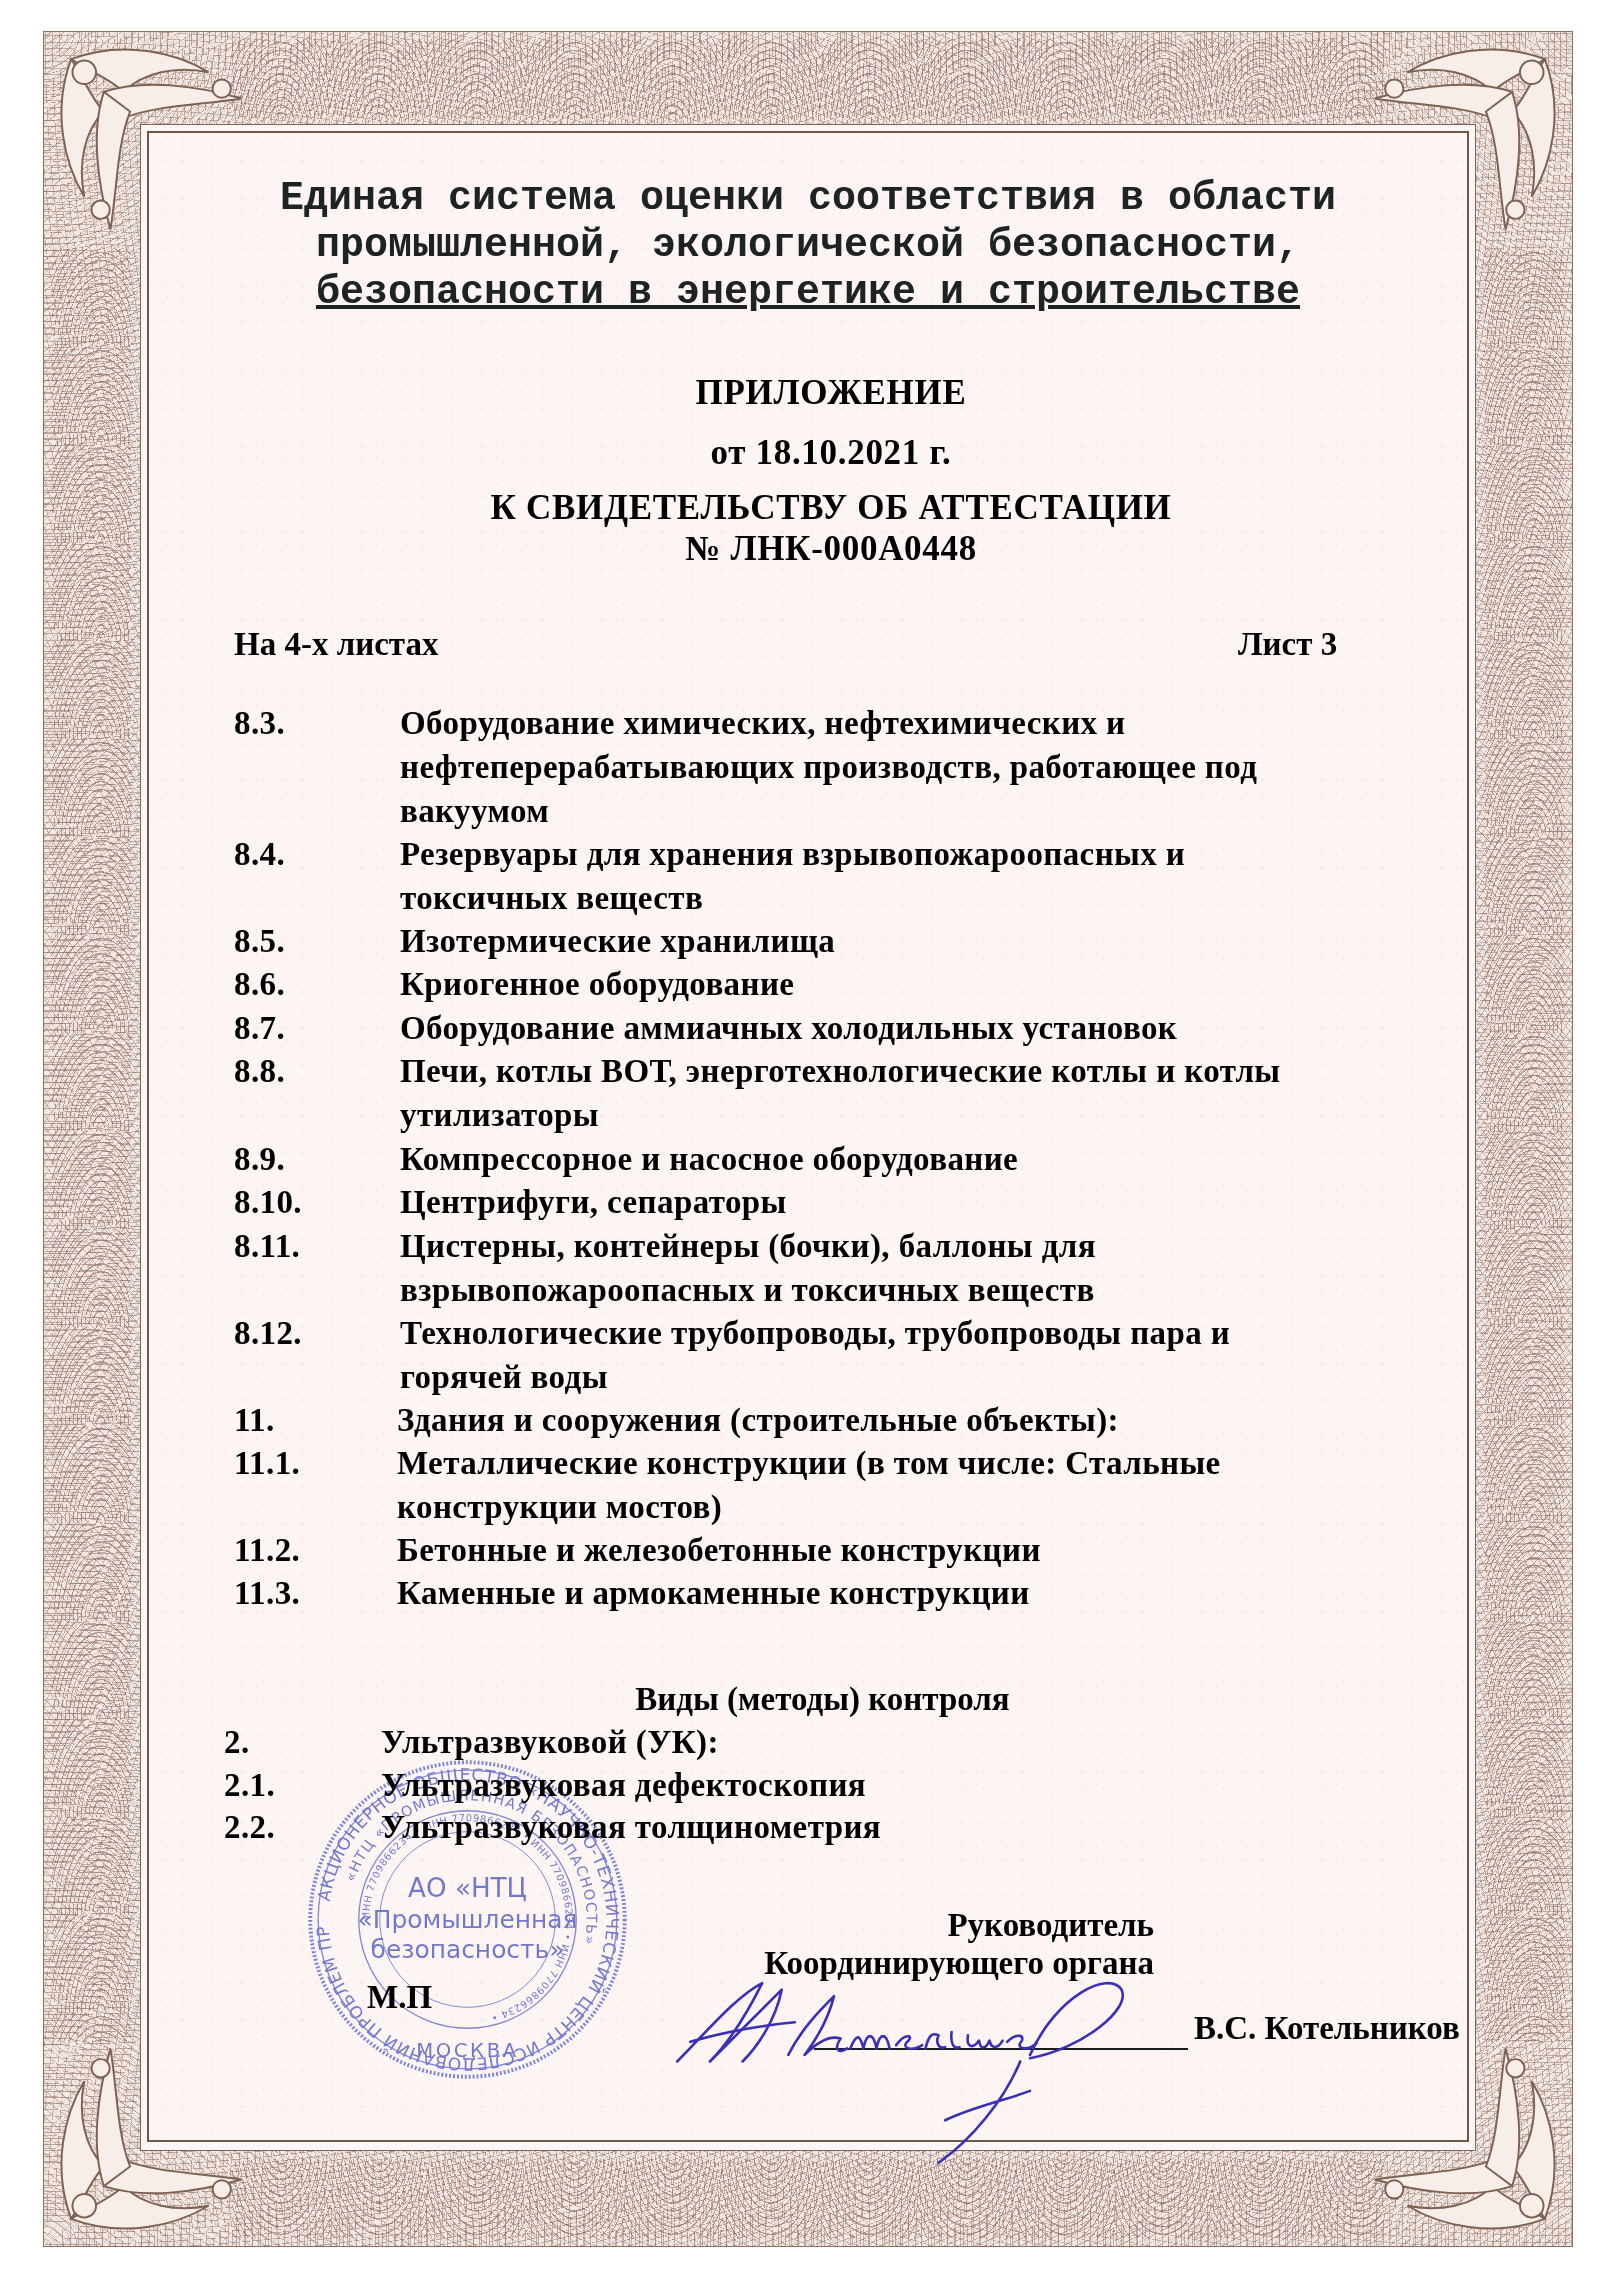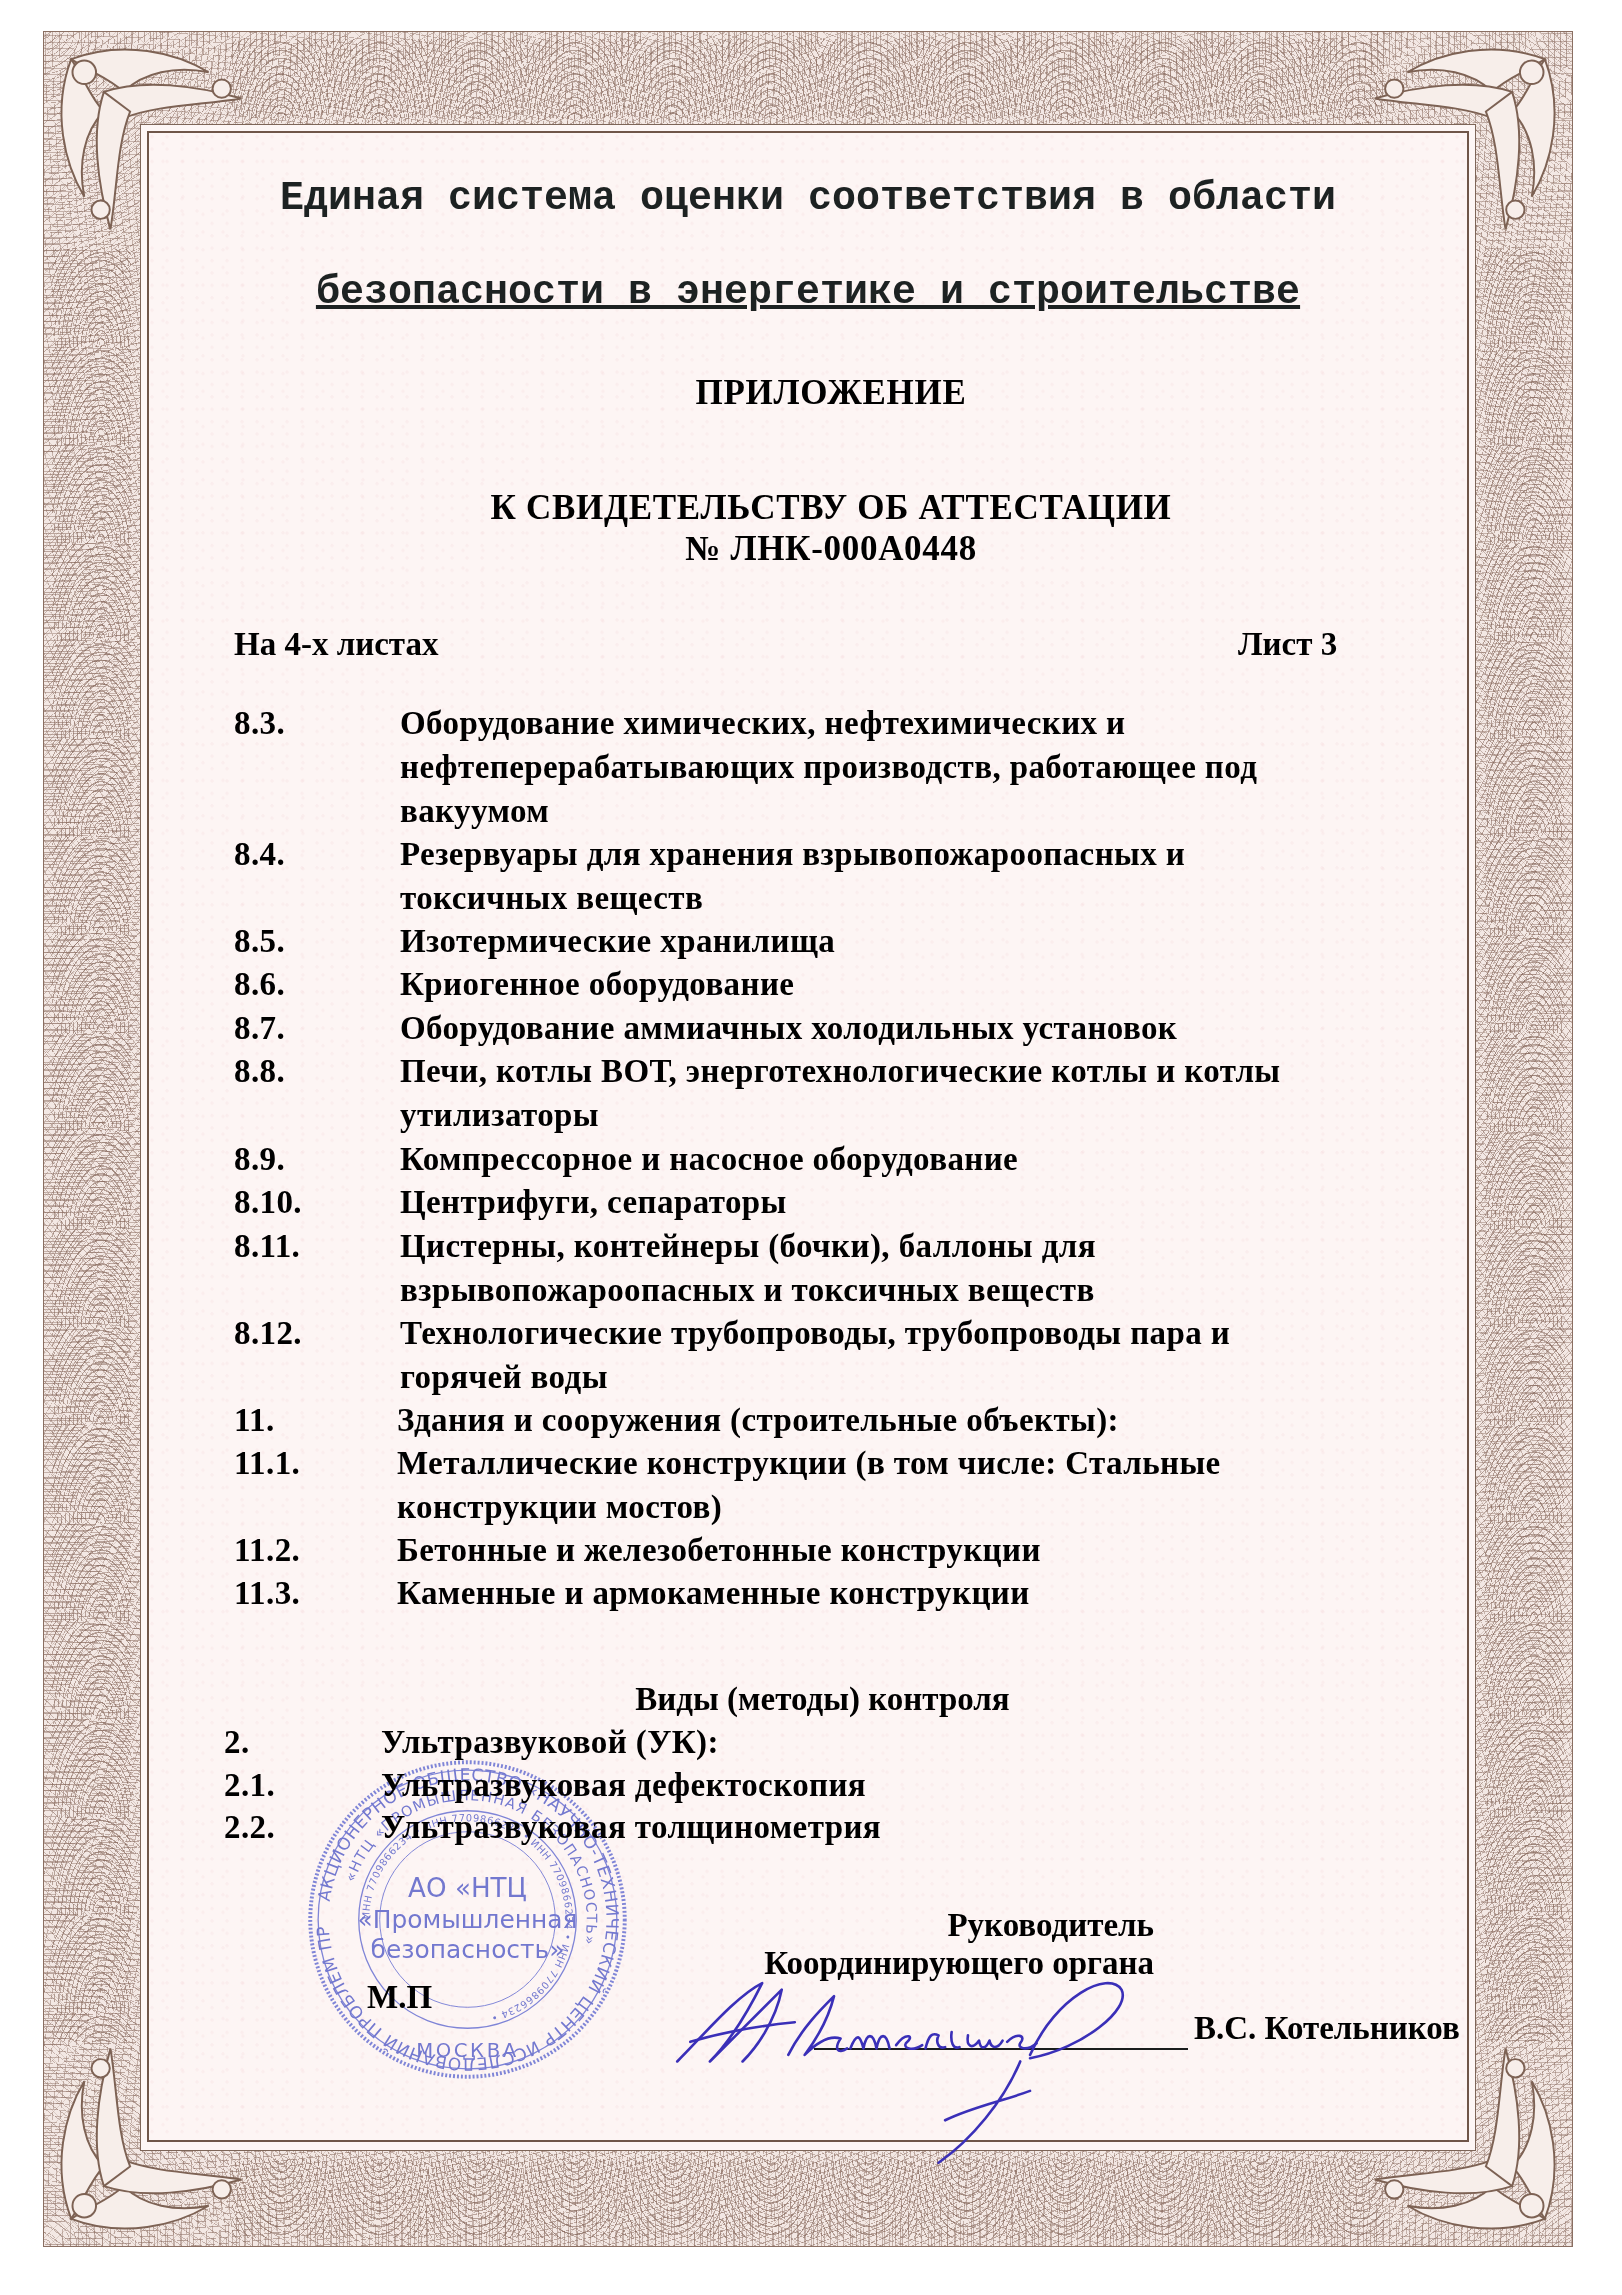--- a/index.html
+++ b/index.html
@@ -112,23 +112,25 @@
       <circle cx="60" cy="60" r="18"></circle>
       <circle cx="270" cy="85" r="14"></circle>
       <circle cx="85" cy="270" r="14"></circle>
     </g>
   </svg>
 
   <div class="frame-outer"></div>
   <div class="frame-inner"></div>
 
   <div class="title-line mono" style="top:179px;">Единая система оценки соответствия в области</div>
+  <div class="title-line mono" style="top:226px;">промышленной, экологической безопасности,</div>
   <div class="title-line mono" style="top:273px;text-decoration:underline;">безопасности в энергетике и строительстве</div>
 
   <div class="heading serif" style="top:375px;">ПРИЛОЖЕНИЕ</div>
+  <div class="heading serif" style="top:435px;">от 18.10.2021 г.</div>
   <div class="heading serif" style="top:490px;">К СВИДЕТЕЛЬСТВУ ОБ АТТЕСТАЦИИ</div>
   <div class="heading serif" style="top:531px;">№  ЛНК-000А0448</div>
 
   <div class="abs serif meta" style="left:218px; top:628px;">На 4-х листах</div>
   <div class="abs serif meta" style="left:1222px; top:628px;">Лист 3</div>
 
   <div>
 
     <div class="list-row serif" style="left:0; top:707px;">
       <span class="num" style="left:218px;">8.3.</span>

